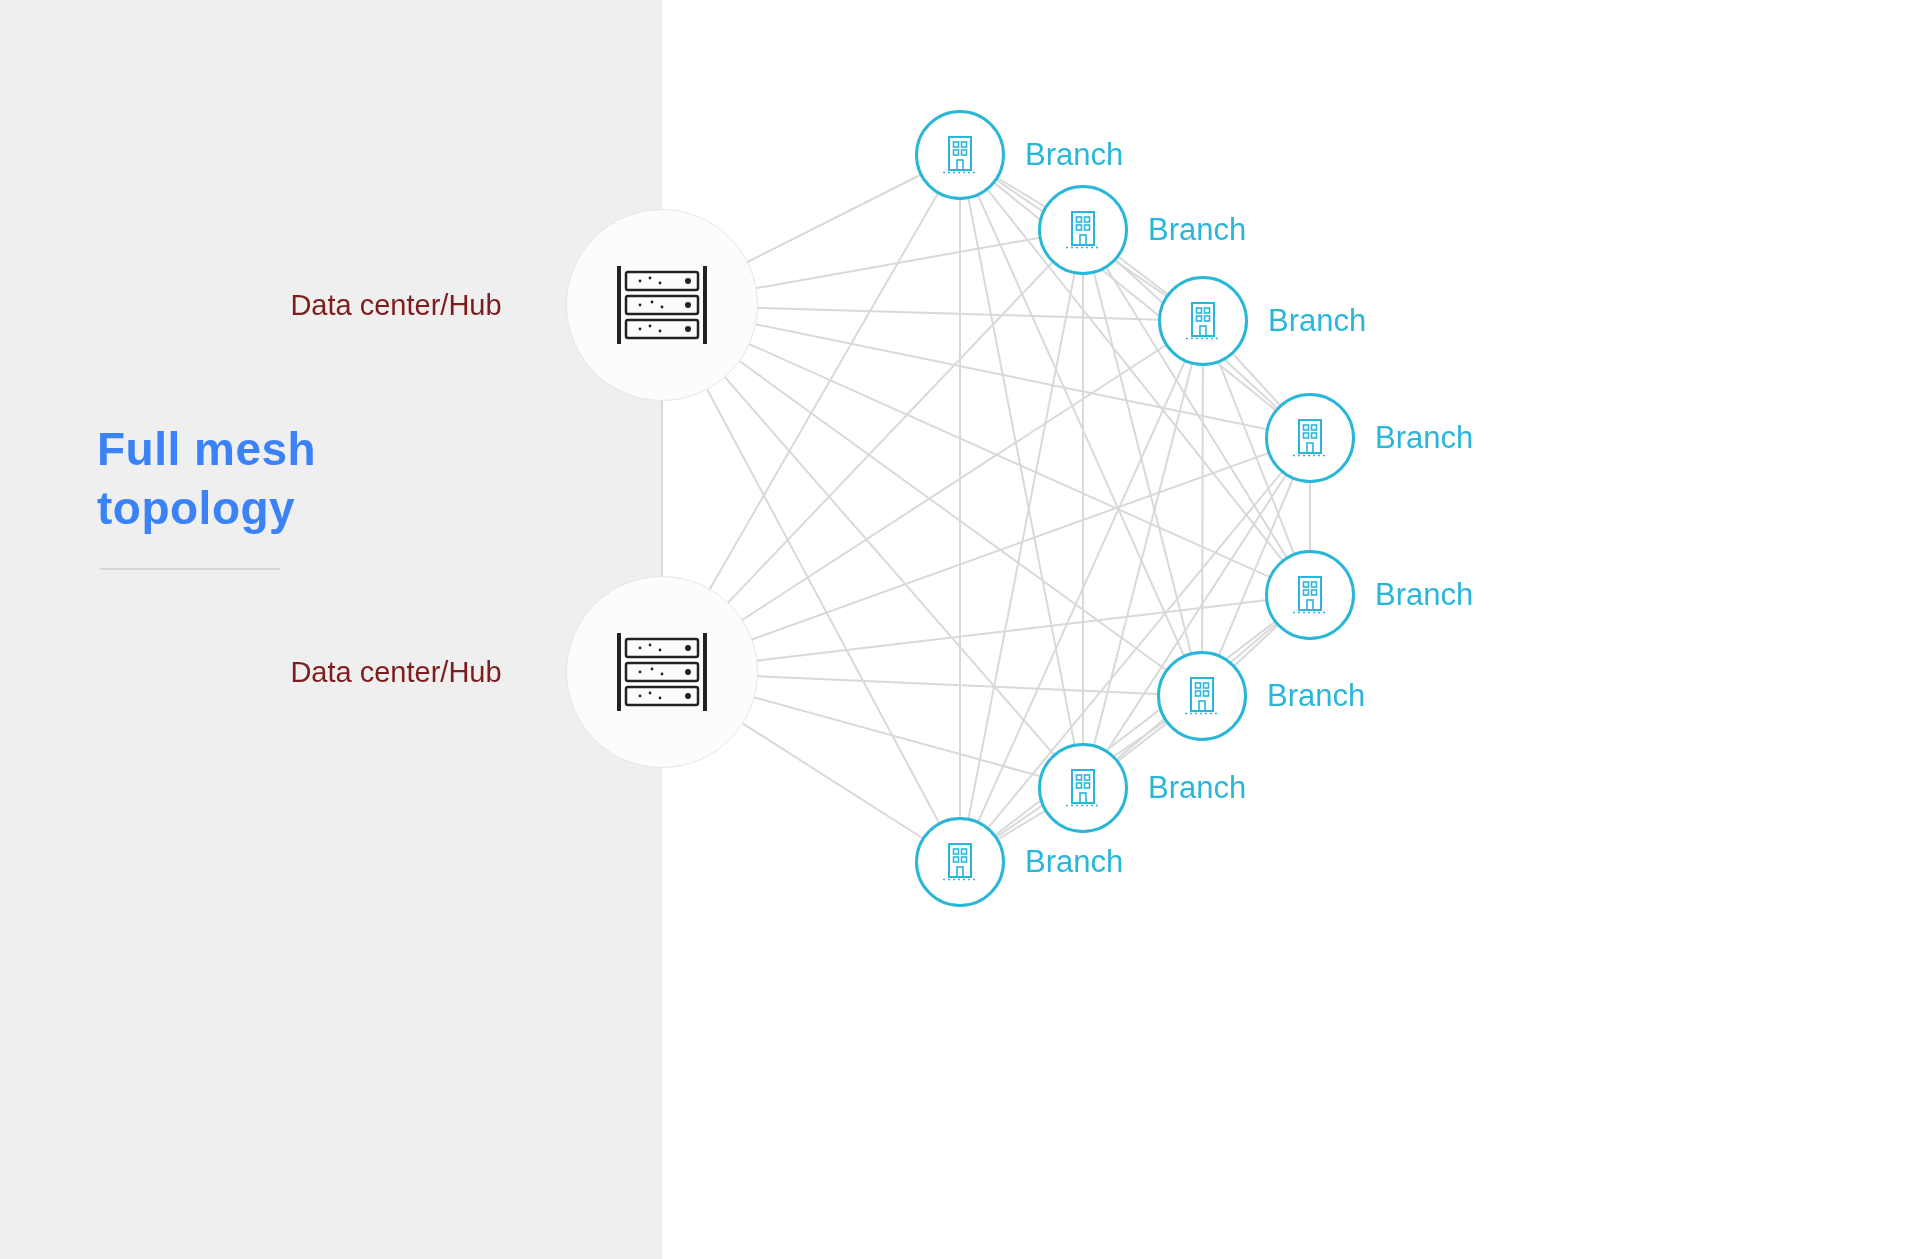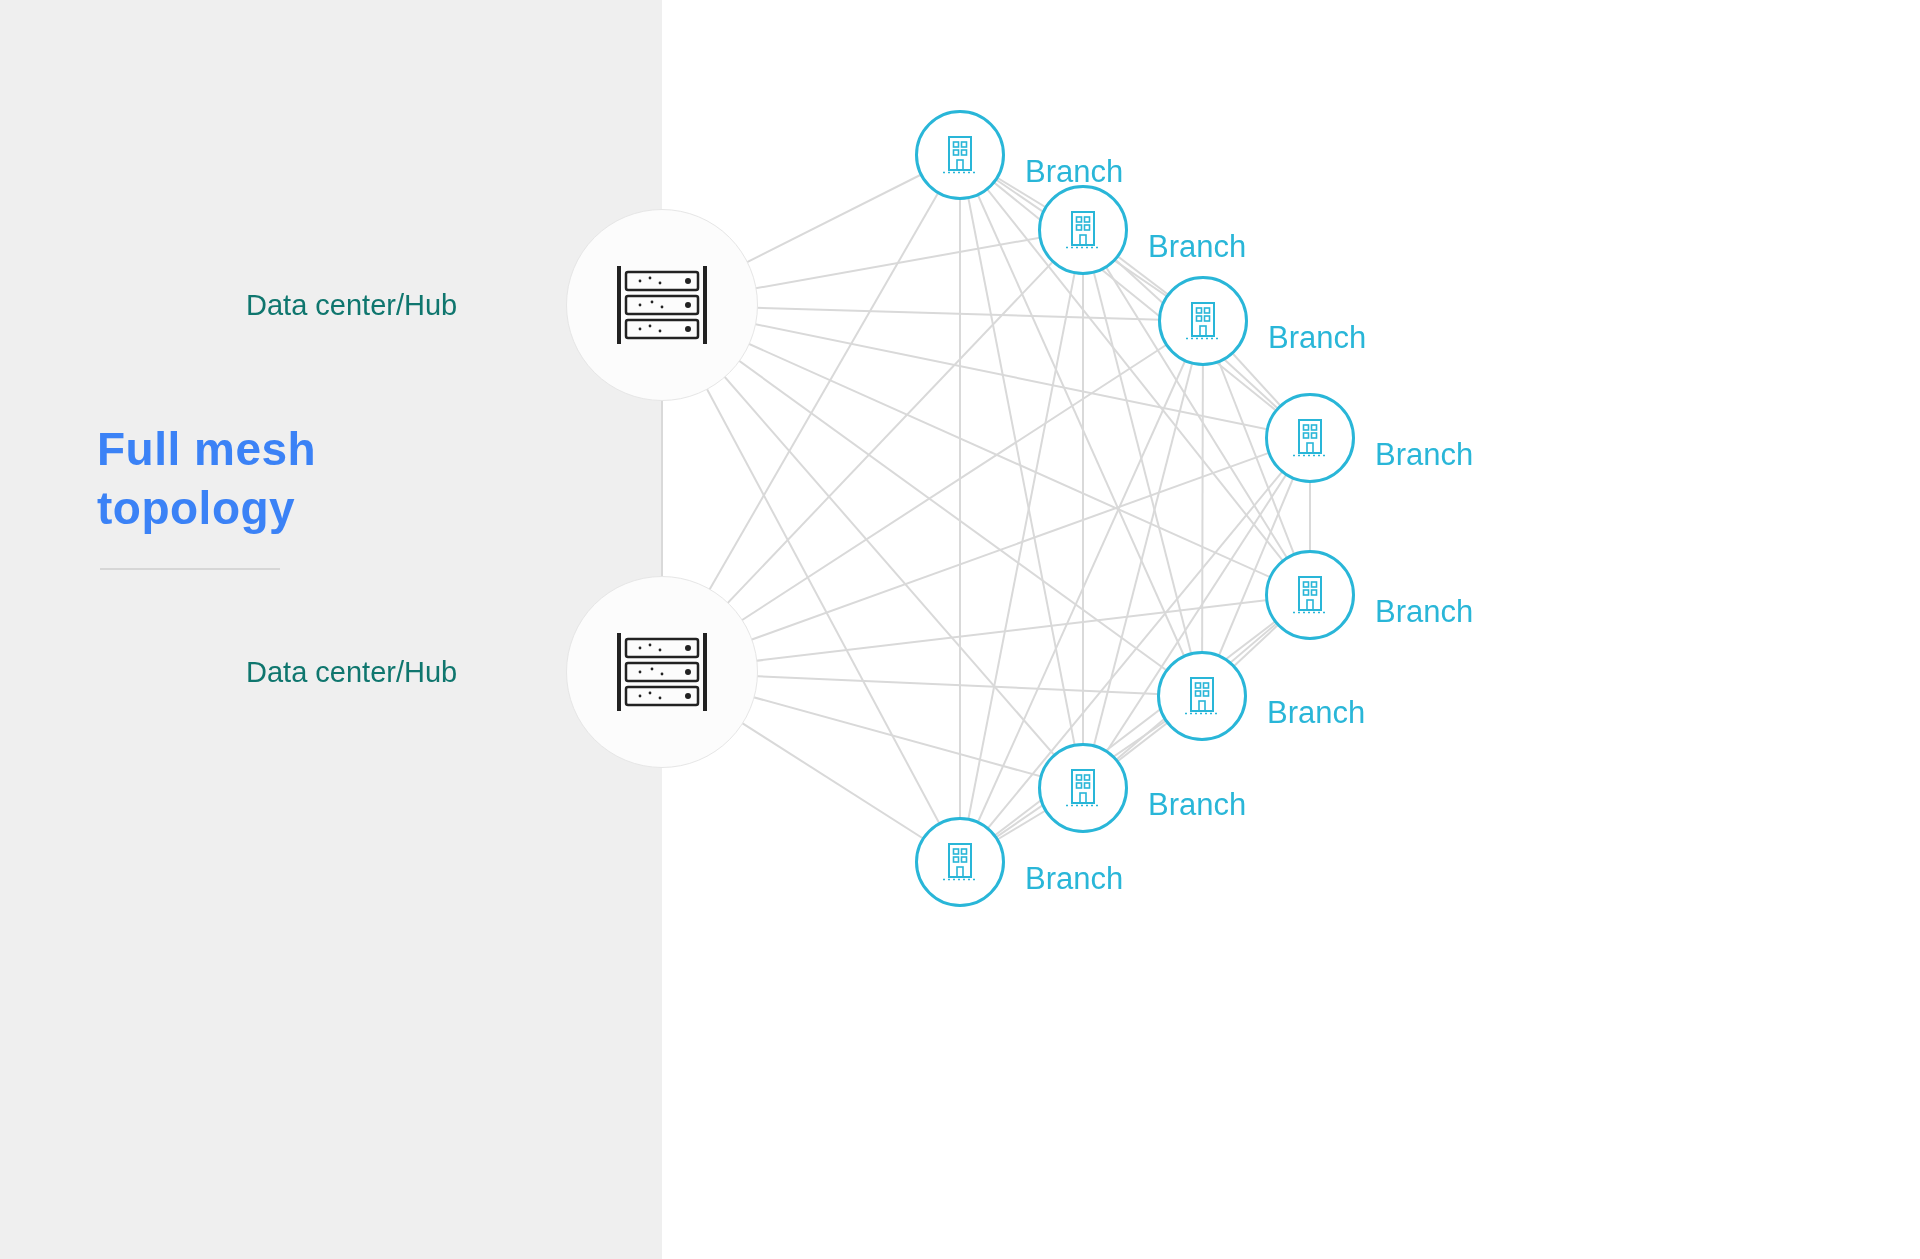--- a/index.html
+++ b/index.html
@@ -38,24 +38,24 @@
     background:#fcfcfc;border:1px solid #e6e6e6;
   }
   .node.branch{
     background:#ffffff;border:3.5px solid var(--accent,#29b6d8);
   }
   .node-label{
     position:absolute;transform:translateY(-50%);
     white-space:nowrap;
   }
   .node-label.branch{
-    font-size:31px;color:var(--accent,#29b6d8);font-weight:400;margin-top:17px;
+    font-size:31px;color:var(--accent,#29b6d8);font-weight:400;
   }
   .node-label.hub{
-    font-size:29px;color:#0f766e;text-align:left;width:300px;
+    font-size:29px;color:#7f1d1d;text-align:center;width:300px;
   }
   .icon-wrap{display:flex;align-items:center;justify-content:center;}
 </style>
 </head>
 <body>
 
 <div class="canvas">
   <div class="left-panel"></div>
   <h1 class="page-title">Full mesh topology</h1>
   <div class="title-divider"></div>

